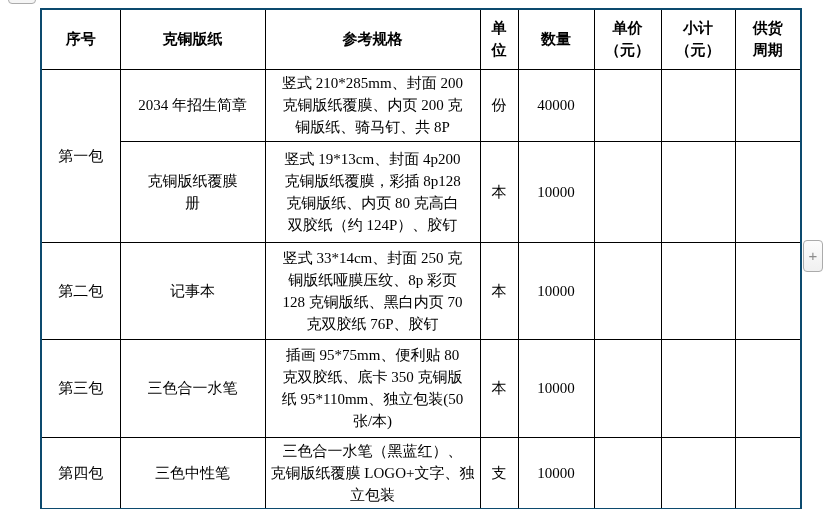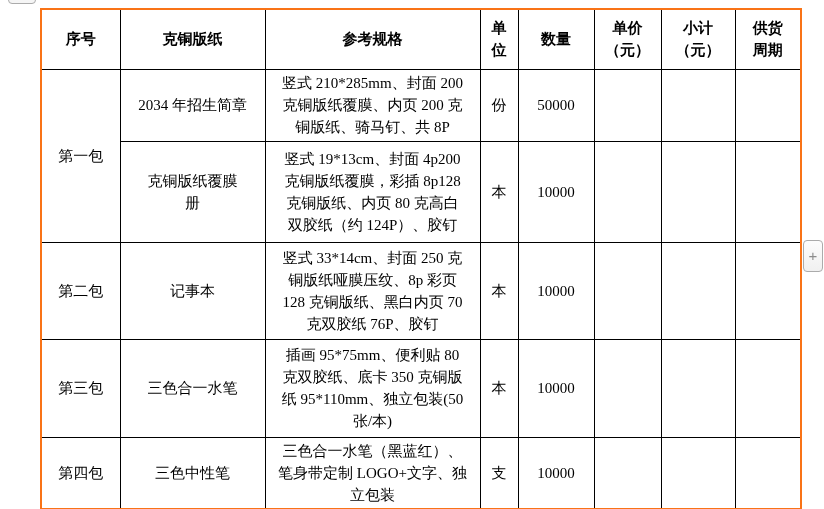--- a/index.html
+++ b/index.html
@@ -17,21 +17,21 @@
   }
 
   
   table.doc-table {
     position: absolute;
     left: 40px;
     top: 8px;
     width: 760px;
     border-collapse: collapse;
     table-layout: fixed;
-    border: 2px solid #f97316;
+    border: 2px solid #0c4a6e;
   }
   table.doc-table th,
   table.doc-table td {
     border: 1px solid #000000;
     padding: 2px 5px;
     text-align: center;
     vertical-align: middle;
     font-size: 15px;
     line-height: 22px;
     white-space: pre-line;
@@ -112,21 +112,21 @@
     </tr>
   </thead>
   <tbody>
     <tr class="r-1">
       <td rowspan="2">第一包</td>
       <td>2034 年招生简章</td>
       <td>竖式 210*285mm、封面 200
 克铜版纸覆膜、内页 200 克
 铜版纸、骑马钉、共 8P</td>
       <td>份</td>
-      <td>50000</td>
+      <td>40000</td>
       <td></td>
       <td></td>
       <td></td>
     </tr>
     <tr class="r-2">
       <td>克铜版纸覆膜
 册</td>
       <td>竖式 19*13cm、封面 4p200
 克铜版纸覆膜，彩插 8p128
 克铜版纸、内页 80 克高白
@@ -160,21 +160,21 @@
       <td>本</td>
       <td>10000</td>
       <td></td>
       <td></td>
       <td></td>
     </tr>
     <tr class="r-5">
       <td>第四包</td>
       <td>三色中性笔</td>
       <td>三色合一水笔（黑蓝红）、
-笔身带定制 LOGO+文字、独
+克铜版纸覆膜 LOGO+文字、独
 立包装</td>
       <td>支</td>
       <td>10000</td>
       <td></td>
       <td></td>
       <td></td>
     </tr>
   </tbody>
 </table>
 

